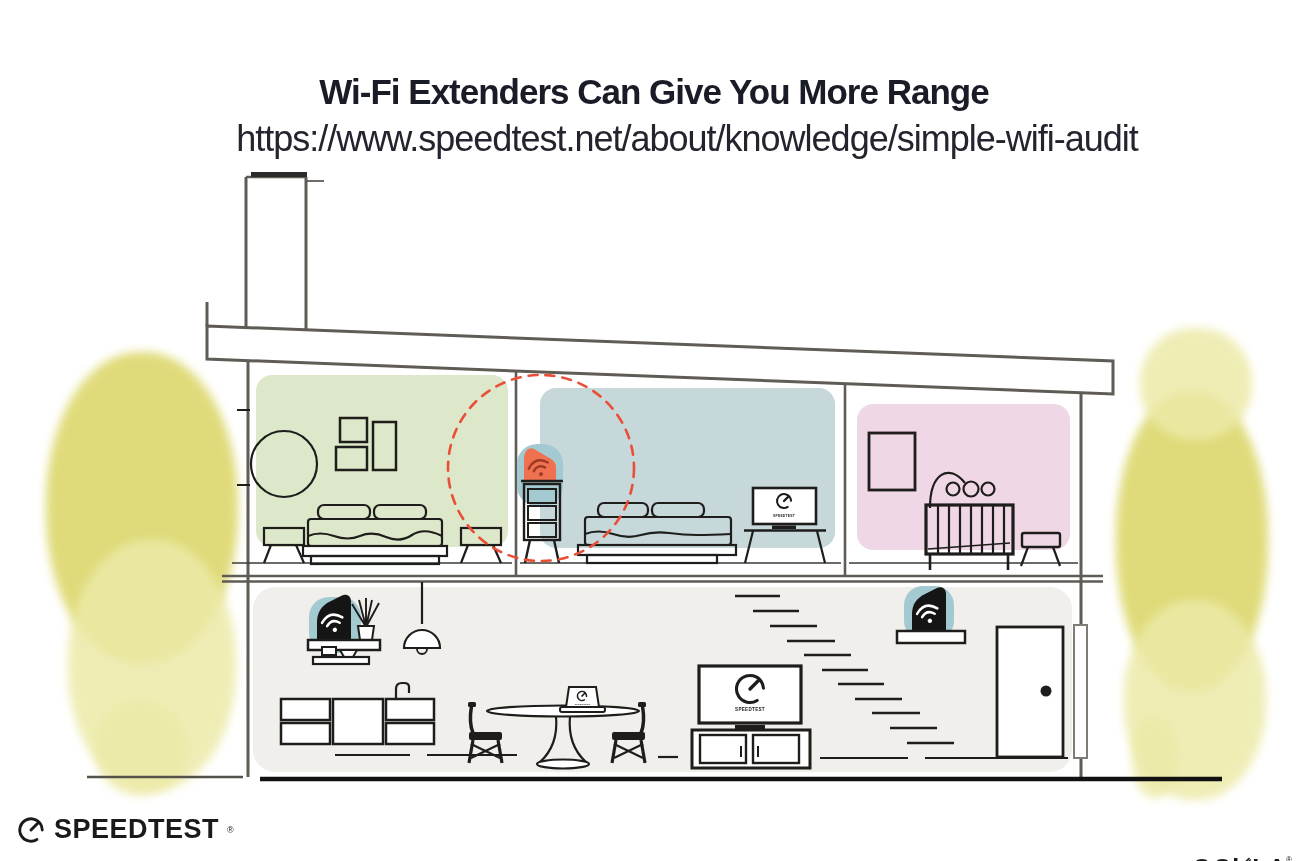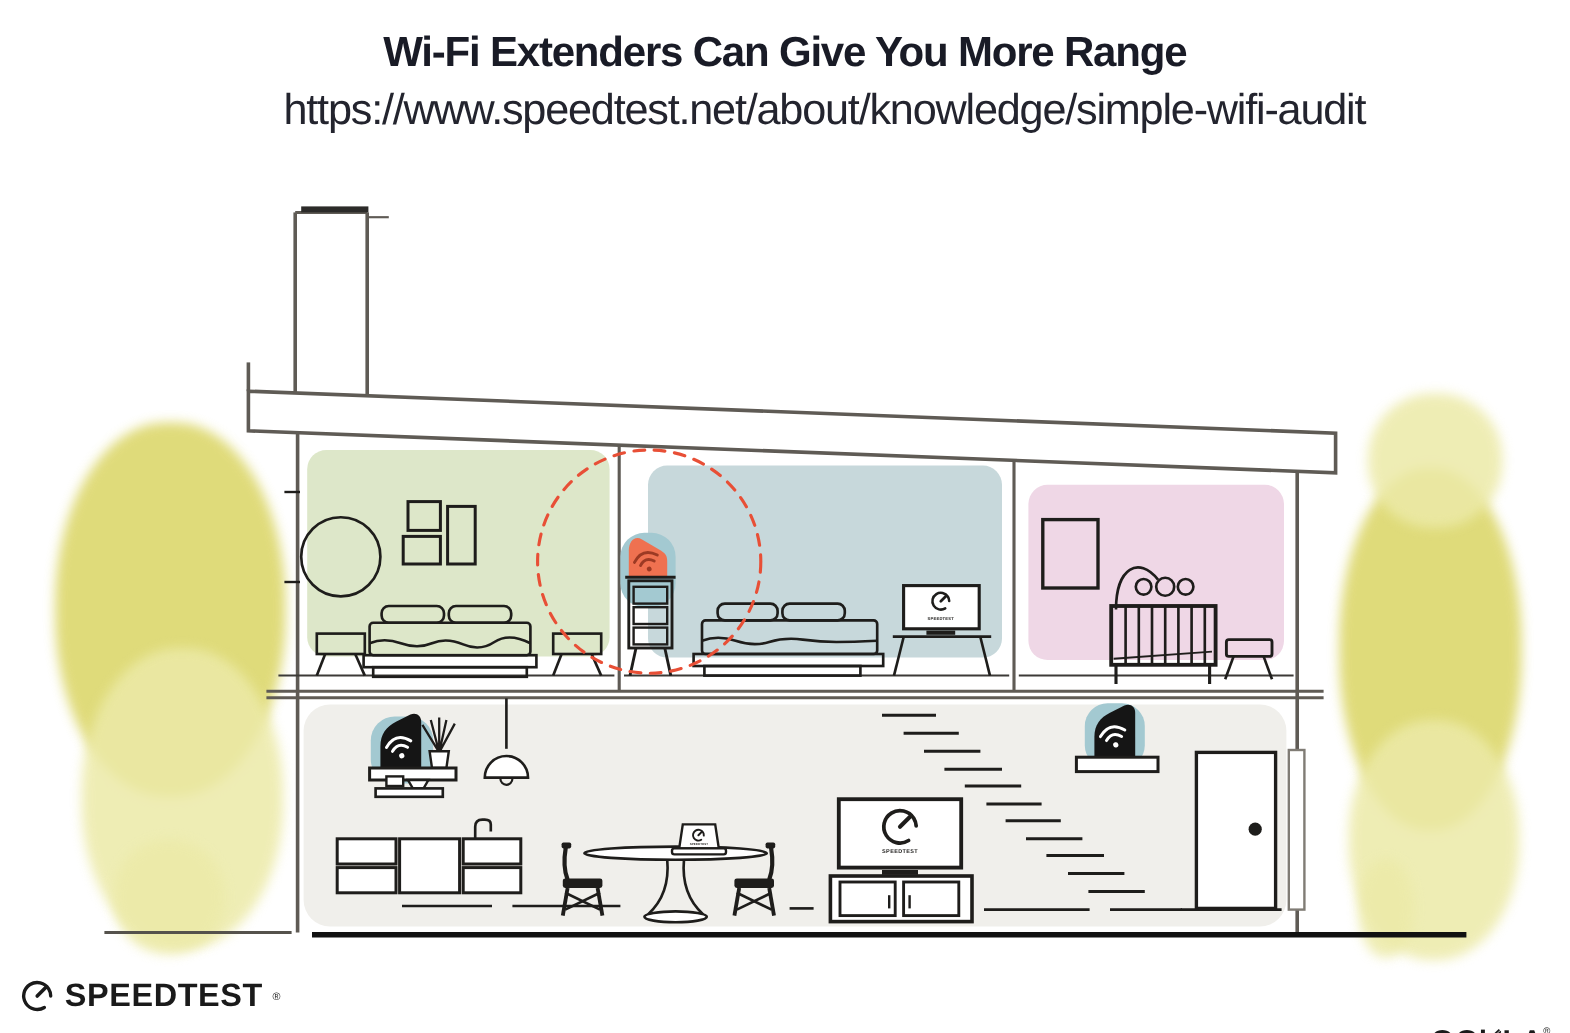--- a/index.html
+++ b/index.html
@@ -1,19 +1,19 @@
 <!DOCTYPE html>
 <html style="--title-ink: #191b26; --url-ink: #23242e; --line: #5f5b55; --ink: #1e1d1b; --ink2: #1a1a1a; --room-green: #dde7c9; --room-blue: #c7d8db; --room-pink: #efd7e6; --floor-gray: #f0efeb; --device-blue: #a3c9d1; --device-orange: #ef7150; --wifi-on-orange: #9c3a24; --dashed-red: #e84f36; --tree-yellow: #d7d155; --tree-yellow-light: #eceaa8;"><head>
 <meta charset="utf-8">
 <style>
   html,body{margin:0;padding:0;background:#fff;}
   #canvas{position:relative;width:1308px;height:861px;background:#fff;overflow:hidden;
           font-family:"Liberation Sans",sans-serif;}
   
-  .hdr{position:absolute;left:0;width:100%;text-align:center;color:var(--title-ink);}
+  .hdr{position:absolute;left:0;width:100%;text-align:center;color:var(--title-ink);margin-top:48px;}
   #title{top:24px;font-size:35px;font-weight:bold;letter-spacing:-1px;}
   #url{top:70px;font-size:36px;font-weight:400;letter-spacing:-1px;color:var(--url-ink);padding-left:33px;}
   
   .wc{position:absolute;border-radius:48%;filter:blur(5px);}
   .wc.dark{background:var(--tree-yellow);opacity:.78;}
   .wc.light{background:var(--tree-yellow-light);opacity:.85;}
   #wcL1{left:46px;top:352px;width:192px;height:312px;}
   #wcL2{left:68px;top:540px;width:168px;height:250px;}
   #wcL3{left:95px;top:700px;width:92px;height:95px;}
   #wcR1{left:1116px;top:390px;width:152px;height:302px;}

